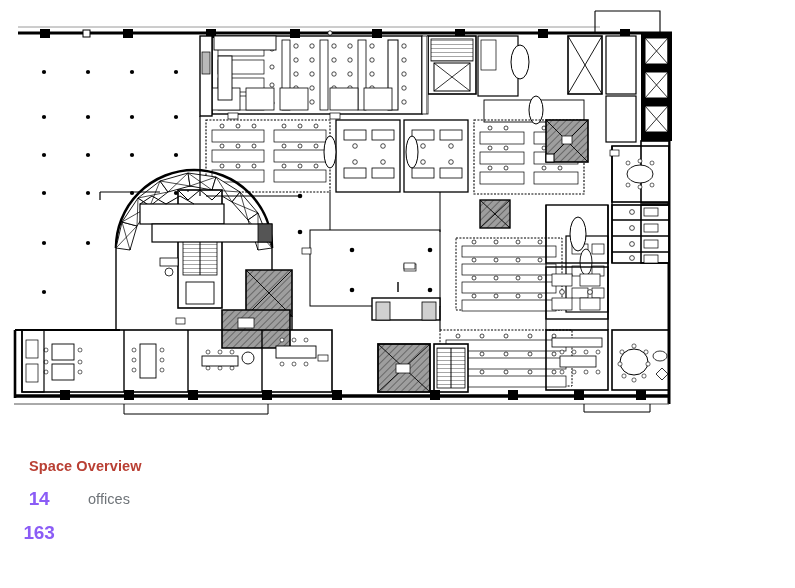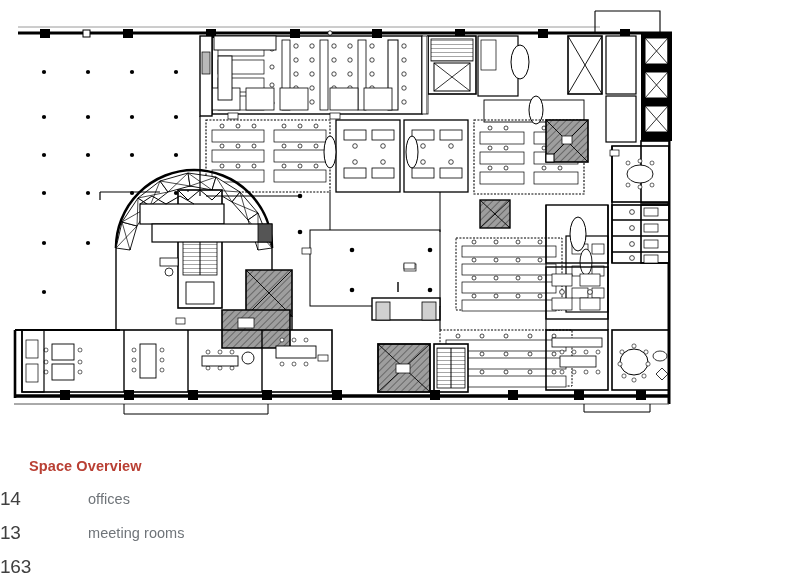--- a/index.html
+++ b/index.html
@@ -17,22 +17,22 @@
     position:absolute;left:0;top:448px;width:651px;height:140px;
   }
   .ov-title{
     position:absolute;left:29px;top:10px;
     font-size:14.5px;font-weight:bold;letter-spacing:.1px;
     color:#b93f33;white-space:nowrap;
   }
   .ov-rows{position:absolute;left:0;top:38px;width:320px;}
   .ov-row{position:relative;height:34px;}
   .ov-num{
-    position:absolute;left:0;width:78px;text-align:left;
-    font-size:19px;font-weight:normal;color:#404040;
+    position:absolute;left:0;width:78px;text-align:center;
+    font-size:19px;font-weight:bold;color:#8b5cf6;
     line-height:26px;letter-spacing:-.2px;
   }
   .ov-lab{
     position:absolute;left:88px;
     font-size:14.5px;color:#6f7479;font-weight:normal;
     line-height:26px;letter-spacing:.05px;white-space:nowrap;text-align:right;
   }
 </style>
 </head>
 <body>
@@ -633,23 +633,19 @@
 
 <div id="overview">
   <div class="ov-title">Space Overview</div>
   <div class="ov-rows">
 
     <div class="ov-row">
       <span class="ov-num">14</span>
       <span class="ov-lab">offices</span>
     </div>
 
-    <div class="ov-row">
-      <span class="ov-num">13</span>
-      <span class="ov-lab">meeting rooms</span>
-    </div>
 
     <div class="ov-row">
       <span class="ov-num">163</span>
     </div>
 
   </div>
 </div>
 
 </body></html>

